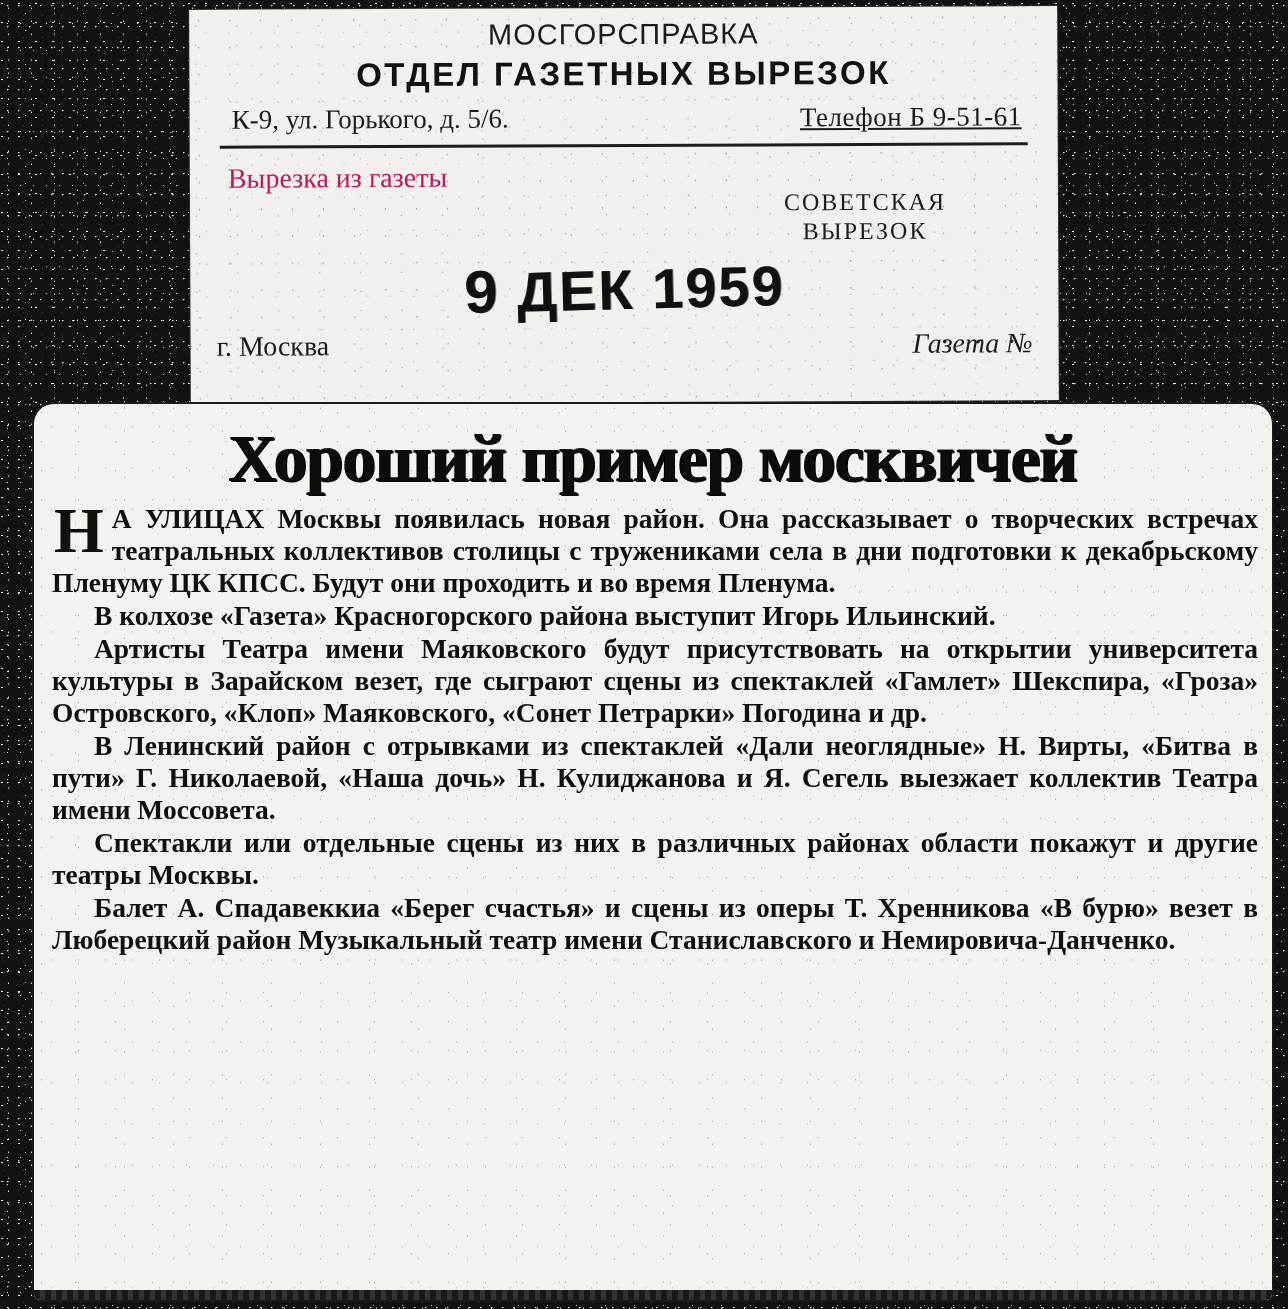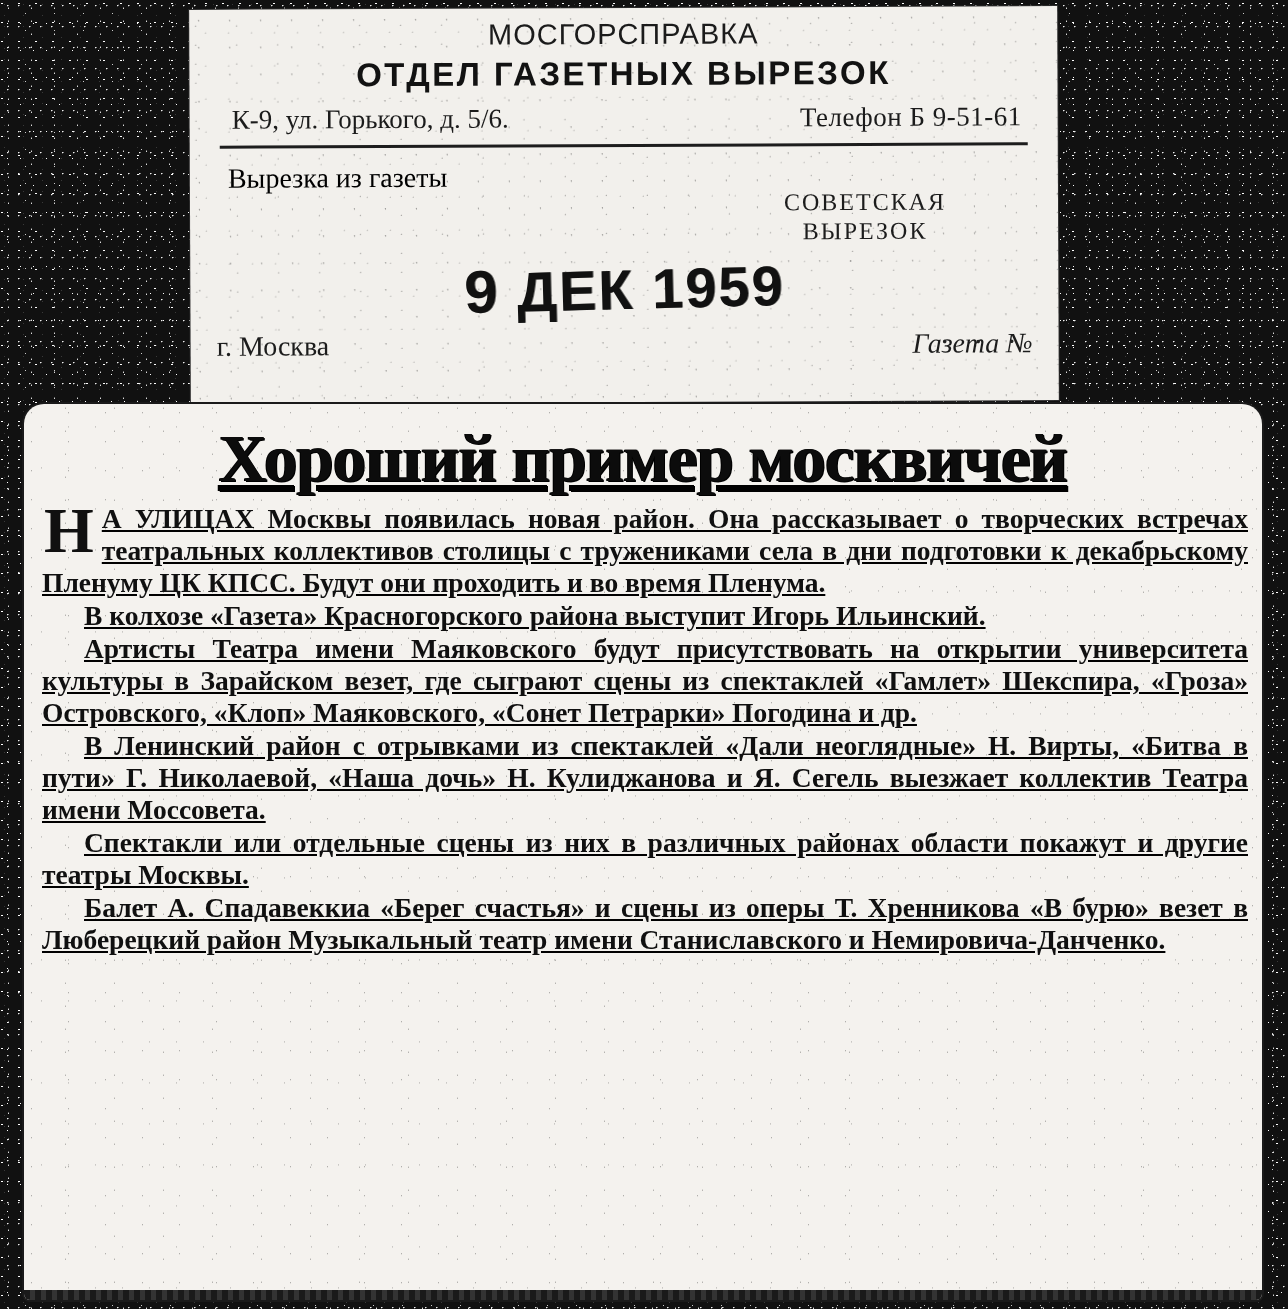--- a/index.html
+++ b/index.html
@@ -53,27 +53,27 @@
     text-align:center;font-size:33px;font-weight:bold;letter-spacing:2.5px;
     font-family:"Liberation Sans", sans-serif;
     margin-top:4px;color:#121212;
   }
   .st-line3{
     display:flex;justify-content:space-between;align-items:baseline;
     font-size:27px;margin-top:10px;color:#1b1b1b;
     font-family:"Liberation Serif", serif;
   }
   .st-line3 .addr{margin-left:16px;}
-  .st-line3 .phone{margin-right:10px;letter-spacing:.5px;}
+  .st-line3 .phone{margin-right:10px;letter-spacing:.5px;text-decoration:underline;}
   .rule{height:3px;background:#1d1d1d;margin:10px 4px 0 4px;}
   .st-row2{
     display:flex;justify-content:space-between;align-items:flex-start;
     margin-top:14px;
   }
-  .st-from{font-size:28px;color:#000000;margin-left:12px;}
+  .st-from{font-size:28px;color:#be185d;margin-left:12px;}
   .st-paper{
     text-align:center;font-size:24px;line-height:1.22;
     letter-spacing:2px;color:#1c1c1c;margin-right:86px;
     font-family:"Liberation Serif", serif;
     margin-top:28px;
   }
   .st-date{
     margin-top:6px;text-align:center;
     font-size:56px;font-weight:bold;letter-spacing:2px;
     font-family:"Liberation Sans", sans-serif;
@@ -86,26 +86,25 @@
     display:flex;justify-content:space-between;align-items:baseline;
     margin-top:6px;font-size:28px;color:#1c1c1c;
   }
   .st-row3 .city{}
   .st-row3 .gazeta{font-style:italic;}
   .dots{position:absolute;right:34px;top:318px;font-size:30px;color:#222;letter-spacing:8px;}
 
   
   .article-card{
     position:absolute;
-    left:24px;top:404px;width:1238px;height:896px;
+    left:34px;top:404px;width:1238px;height:896px;
     background:#f4f2ee;
     border-radius:20px 20px 6px 6px;
     box-shadow:0 0 0 2px #1a1a1a;
     overflow:hidden;
-    text-decoration:underline;
   }
   .article-card:before{
     content:"";position:absolute;inset:0;
     background-image:
       radial-gradient(circle at 20% 30%, rgba(0,0,0,.28) 0.6px, transparent 0.9px),
       radial-gradient(circle at 66% 56%, rgba(0,0,0,.22) 0.5px, transparent 0.8px),
       radial-gradient(circle at 85% 18%, rgba(0,0,0,.26) 0.5px, transparent 0.8px);
     background-size:37px 29px, 27px 41px, 49px 23px;
     pointer-events:none;
   }

